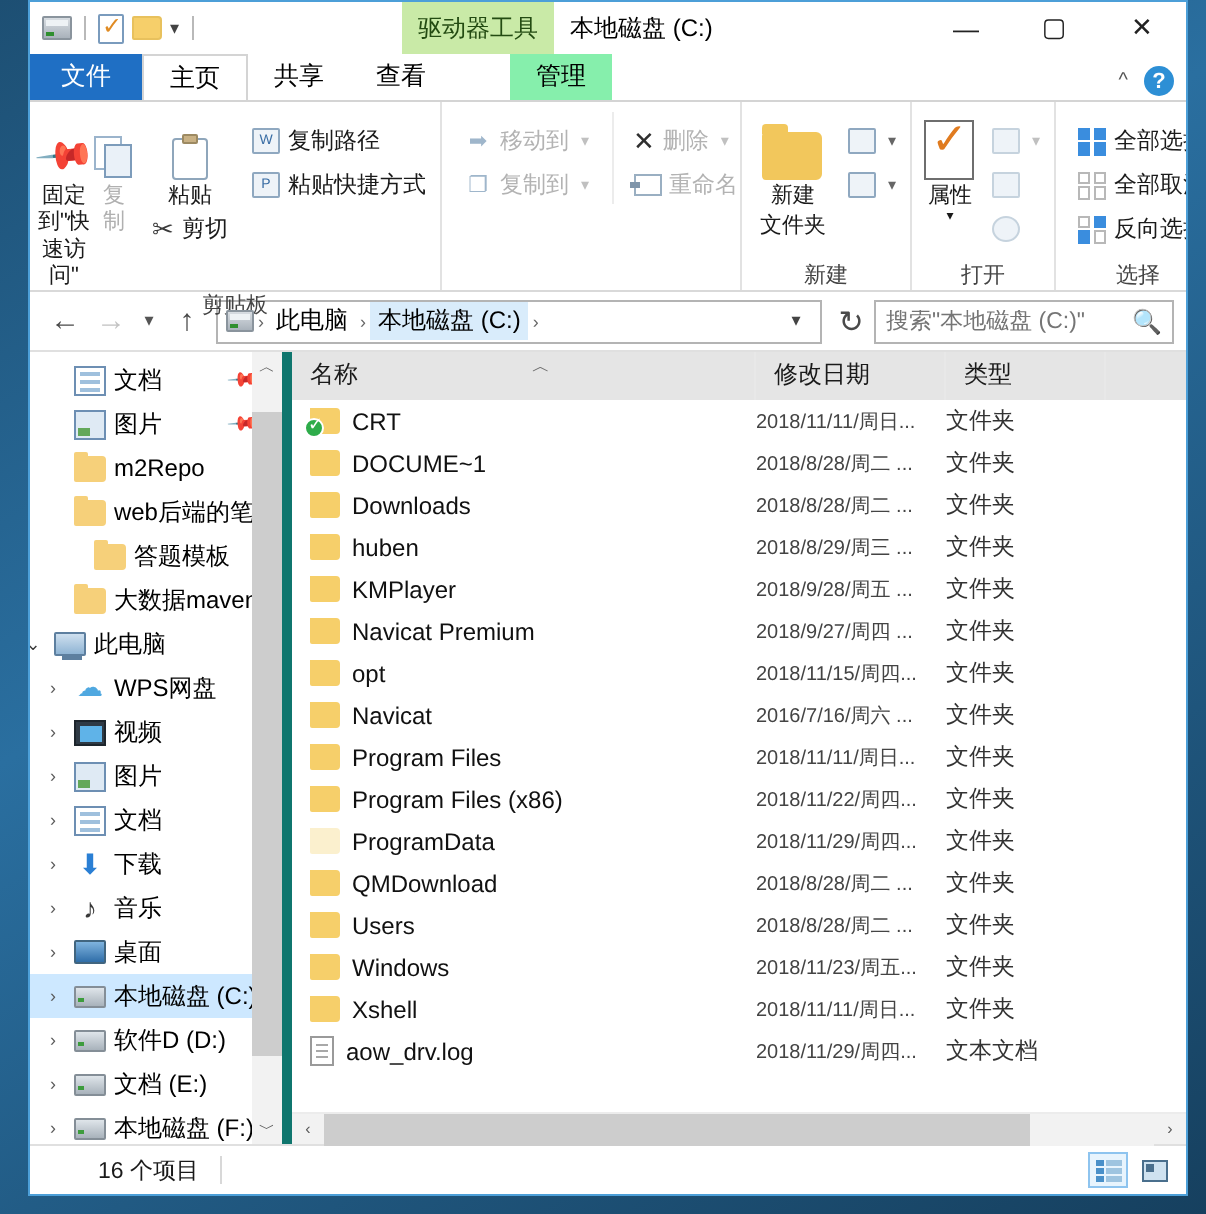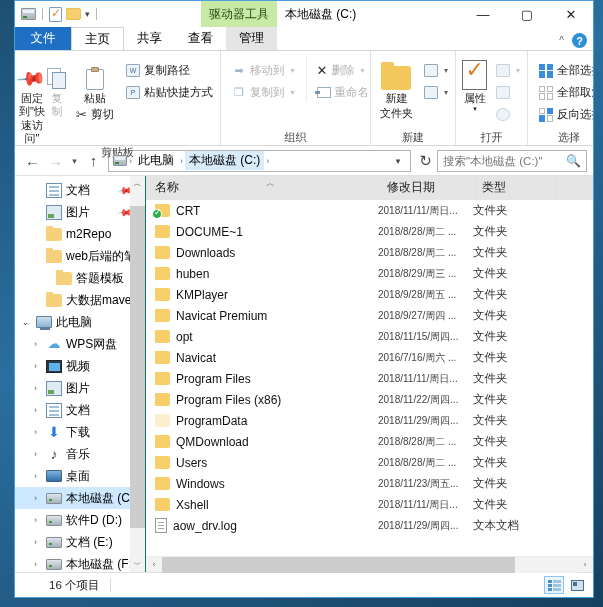--- a/index.html
+++ b/index.html
@@ -60,21 +60,21 @@
   .cap-btn{width:44px;height:26px;display:flex;align-items:center;justify-content:center;font-size:13px;color:#222;}
 
   
   .tabstrip{height:23px;display:flex;align-items:flex-end;background:#fff;position:relative;flex:none;}
   .tab{
     height:23px;padding:0 13px;display:flex;align-items:center;
     font-size:12.5px;color:#000;background:#fff;
   }
   .tab.file{background:#1f6fc4;color:#fff;width:56px;justify-content:center;padding:0;}
   .tab.active{background:#fff;border-left:1px solid #d4d4d4;border-right:1px solid #d4d4d4;border-top:1px solid #d4d4d4;}
-  .tab.manage{background:#e5e5e5;}
+  .tab.manage{background:#86efac;margin-left:29px;}
   .help-row{position:absolute;right:6px;bottom:2px;display:flex;align-items:center;gap:8px;}
   .chev-up{font-size:10px;color:#555;}
   .help-circle{
     width:15px;height:15px;border-radius:50%;background:#2d8fd5;color:#fff;
     font-size:11px;display:flex;align-items:center;justify-content:center;font-weight:bold;
   }
 
   
   .ribbon{
     height:96px;background:#fff;border-top:1px solid #d4d4d4;border-bottom:1px solid #d9d9d9;
@@ -147,21 +147,21 @@
   .search input{
     border:0;outline:0;flex:1;font-size:11.5px;color:#666;
     font-family:"Liberation Sans","DejaVu Sans",sans-serif;min-width:0;background:transparent;
   }
   .mag{font-size:12px;color:#4a4a4a;}
 
   
   .main{flex:1;display:flex;min-height:0;border-top:1px solid #e0e0e0;}
   .sidebar{
     width:131px;background:#fff;display:flex;flex-direction:column;
-    border-right:1px solid #0f766e;position:relative;
+    border-right:5px solid #0f766e;position:relative;align-items:flex-end;
   }
   .tree{flex:1;overflow:hidden;padding-top:3px;position:relative;}
   .trow{
     height:22px;display:flex;align-items:center;gap:4px;padding-left:4px;
     font-size:12px;color:#000;white-space:nowrap;
   }
   .trow.sel{background:#cde8ff;}
   .tchev{width:13px;text-align:center;font-size:9px;color:#5a5a5a;flex:none;}
   .tchev.open{color:#3a3a3a;}
   .tlabel{overflow:hidden;text-overflow:clip;}
@@ -340,21 +340,20 @@
             <span class="i-x">✕</span>
             <span>删除</span>
             <span class="caret disabled">▾</span>
           </div>
           <div class="small-btn disabled">
             <span class="i-ren"></span>
             <span>重命名</span>
           </div>
         </div>
       </div>
-      <div class="rgroup-label">组织</div>
     </div>
 
     <div class="rgroup" style="width:85px;">
       <div class="rgroup-body" style="gap:3px;">
         <div class="big-btn" style="width:44px;">
           <span class="big-ico">
                 <span class="i-folder-big"></span>
               </span>
           <span>新建</span>
           <span>文件夹</span>

